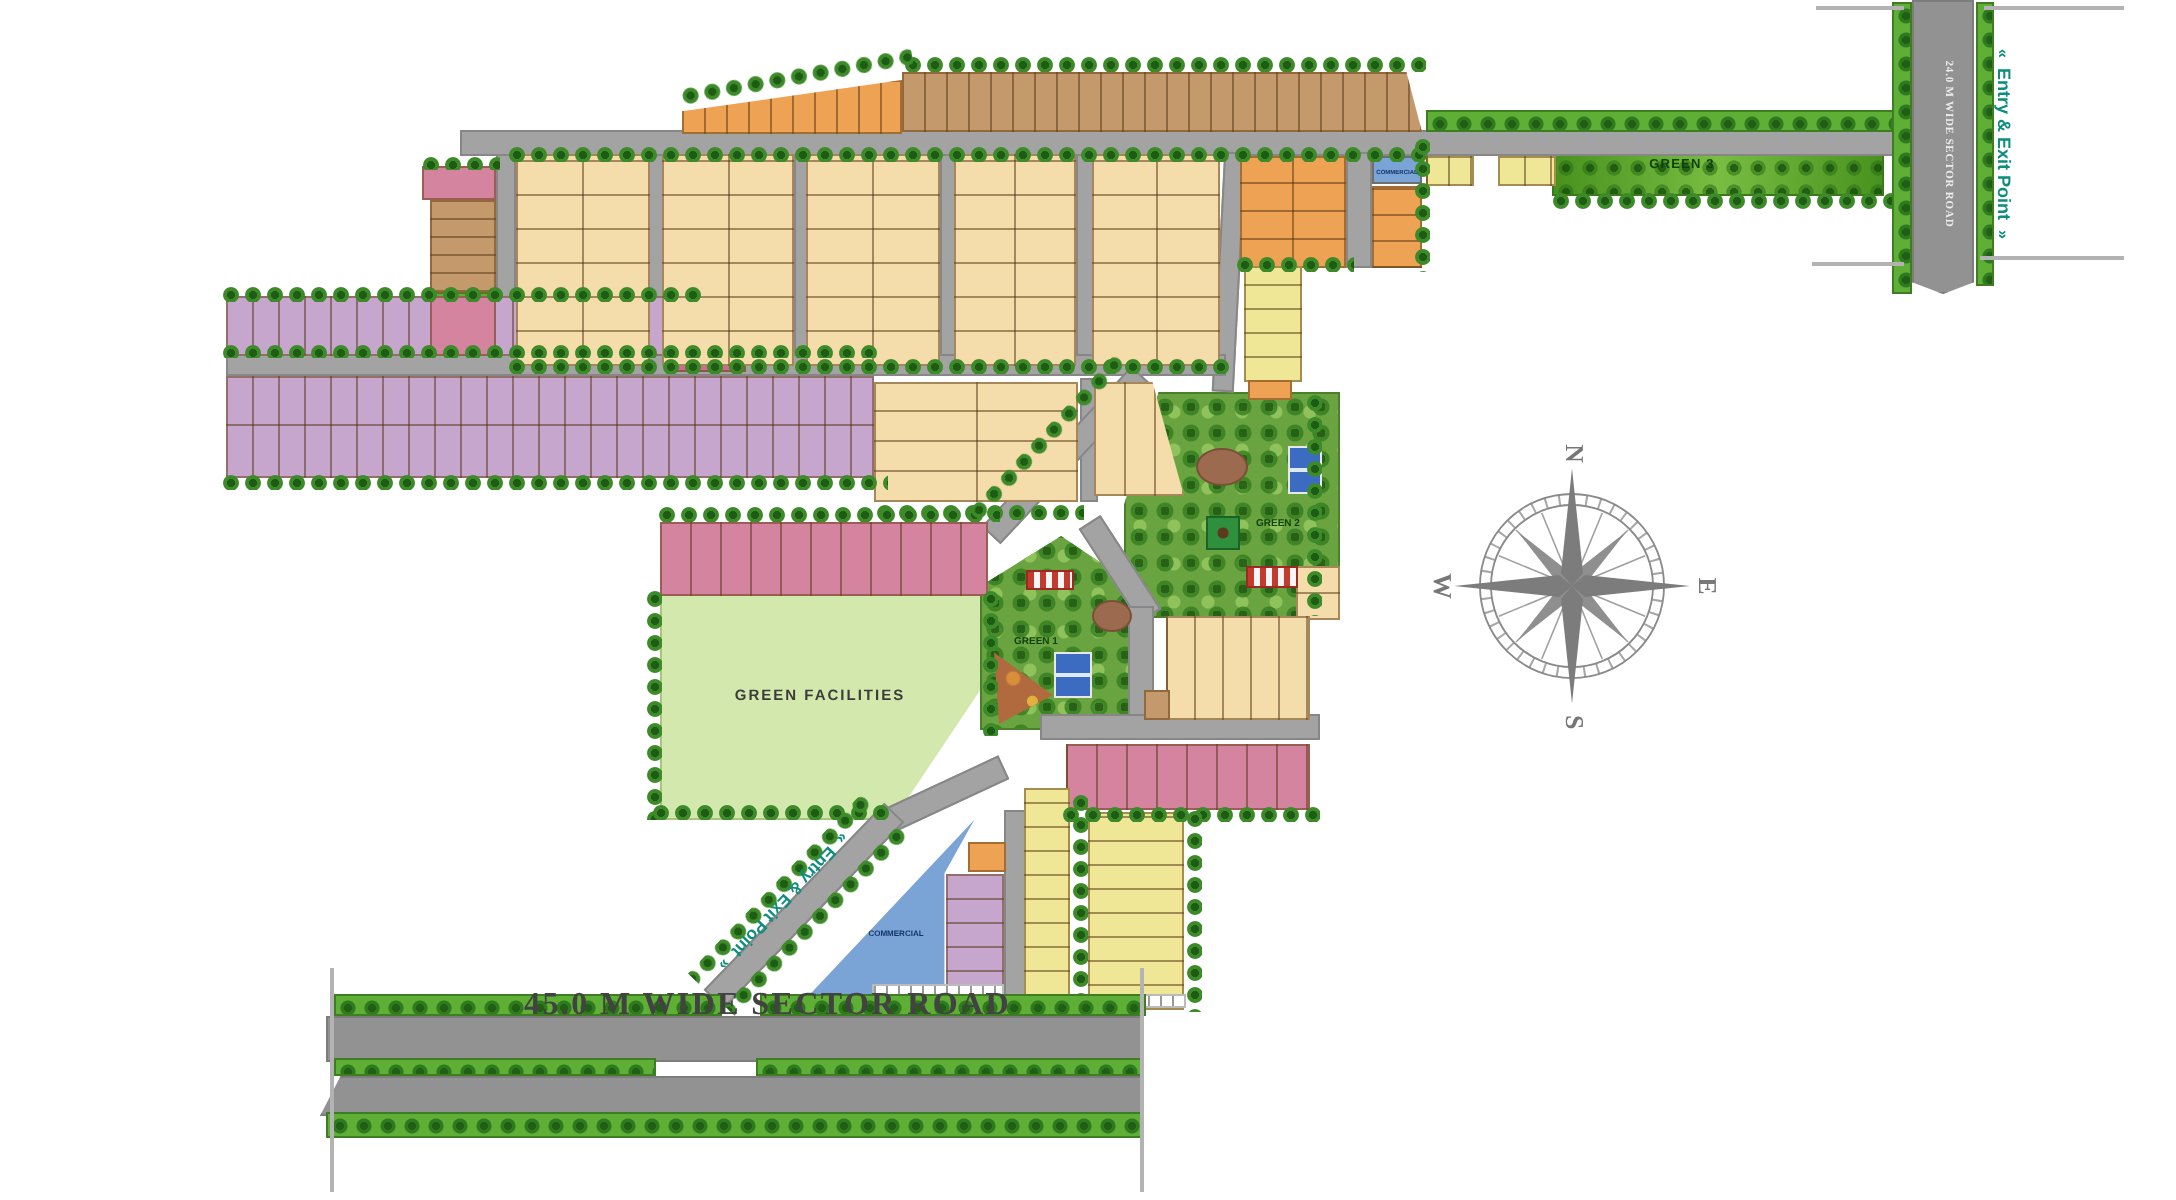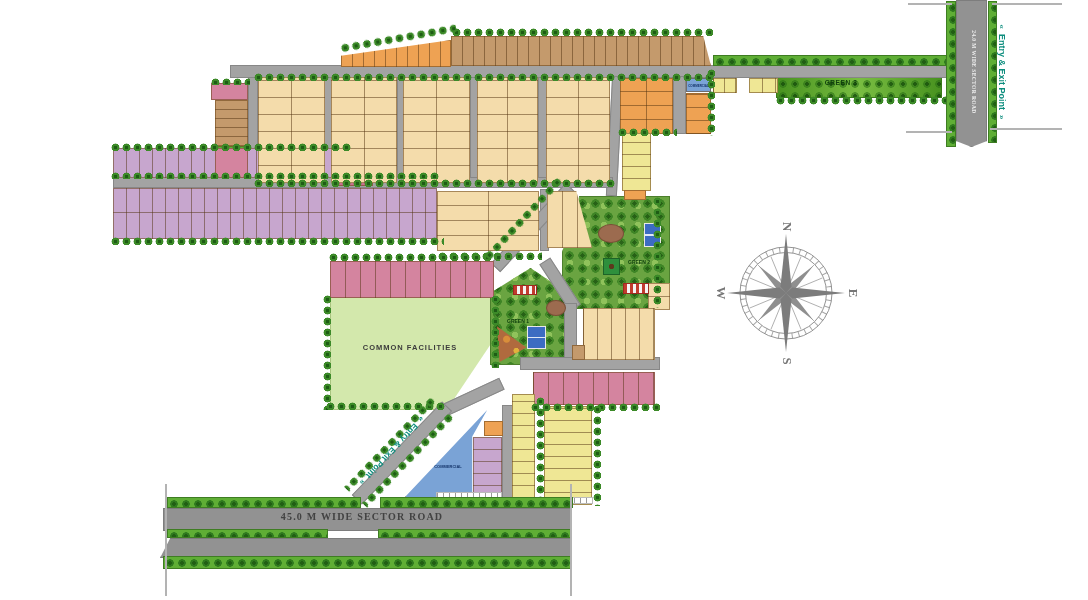--- a/index.html
+++ b/index.html
@@ -30,22 +30,22 @@
   .kiosk{background:#2e8f3c;border:1px solid #1d6327;
          background-image:radial-gradient(circle,#5c3a1d 0 2.5px,rgba(0,0,0,0) 3px);
          background-repeat:no-repeat;background-position:center;}
   .tri{background:#b06a3e;
        background-image:radial-gradient(circle at 30% 40%,#d98e3a 0 3px,rgba(0,0,0,0) 4px),
                         radial-gradient(circle at 60% 70%,#e2b13c 0 2.5px,rgba(0,0,0,0) 3px);}
   .wdash{background:#fff;border:1px solid #bbb;
          background-image:repeating-linear-gradient(90deg,#999 0 1px,rgba(0,0,0,0) 1px 6px);}
   .tick{background:#b3b3b3;}
   .lbl{position:absolute;white-space:nowrap;text-align:center;z-index:60;pointer-events:none;}
-  #lbl-road45{left:262px;top:511px;width:200px;font-family:"Liberation Serif",serif;font-weight:bold;
-              font-size:10px;letter-spacing:1.2px;color:#424242;}
+  #lbl-road45{left:262px;top:494px;width:200px;font-family:"Liberation Serif",serif;font-weight:bold;
+              font-size:16px;letter-spacing:1.2px;color:#424242;}
   #lbl-road24{left:906px;top:66px;width:130px;height:12px;transform:rotate(90deg);
               font-family:"Liberation Serif",serif;font-weight:bold;font-size:5.5px;
               letter-spacing:.4px;color:#ececec;}
   #lbl-entry-top{left:946px;top:67px;width:112px;transform:rotate(90deg);color:#0d8d7e;
                  font-weight:bold;font-size:9px;}
   #lbl-entry-bottom{left:327px;top:446px;width:130px;transform:rotate(133deg);color:#0d8d7e;
                     font-weight:bold;font-size:8.5px;}
   .chev{display:inline-block;margin:0 5px;font-size:8px;}
   #lbl-green3{left:811px;top:79px;width:60px;font-weight:bold;font-size:6.5px;letter-spacing:.6px;color:#10410d;}
   #lbl-green2{left:616px;top:259px;width:46px;font-weight:bold;font-size:5px;color:#10410d;}
@@ -63,21 +63,21 @@
   <div class="lbl" id="lbl-road45">45.0 M WIDE SECTOR ROAD</div>
   <div class="lbl" id="lbl-road24">24.0 M WIDE SECTOR ROAD</div>
 
   <div class="lbl" id="lbl-entry-top"><span class="chev">«</span><span>Entry &amp; Exit Point</span><span class="chev">»</span></div>
 
   <div class="lbl" id="lbl-entry-bottom"><span class="chev">«</span><span>Entry &amp; Exit Point</span><span class="chev">»</span></div>
 
   <div class="lbl" id="lbl-green3">GREEN 3</div>
   <div class="lbl" id="lbl-green2">GREEN 2</div>
   <div class="lbl" id="lbl-green1">GREEN 1</div>
-  <div class="lbl" id="lbl-cf">COMMON FACILITIES</div>
+  <div class="lbl" id="lbl-cf">GREEN FACILITIES</div>
   <div class="lbl" id="lbl-comm">COMMERCIAL</div>
   <div class="lbl" id="lbl-comm-sm">COMMERCIAL</div>
 
   <svg id="compass" width="148" height="162" viewBox="-80 -88 160 176" xmlns="http://www.w3.org/2000/svg">
     <g stroke="#8a8a8a" fill="none" stroke-width="1">
       <circle r="44"></circle>
       <circle r="50"></circle>
       <circle r="47" stroke-width="6" stroke-dasharray="1.1 6.27" opacity="0.75"></circle>
     </g>
     <g stroke="#9f9f9f" stroke-width="0.8">

